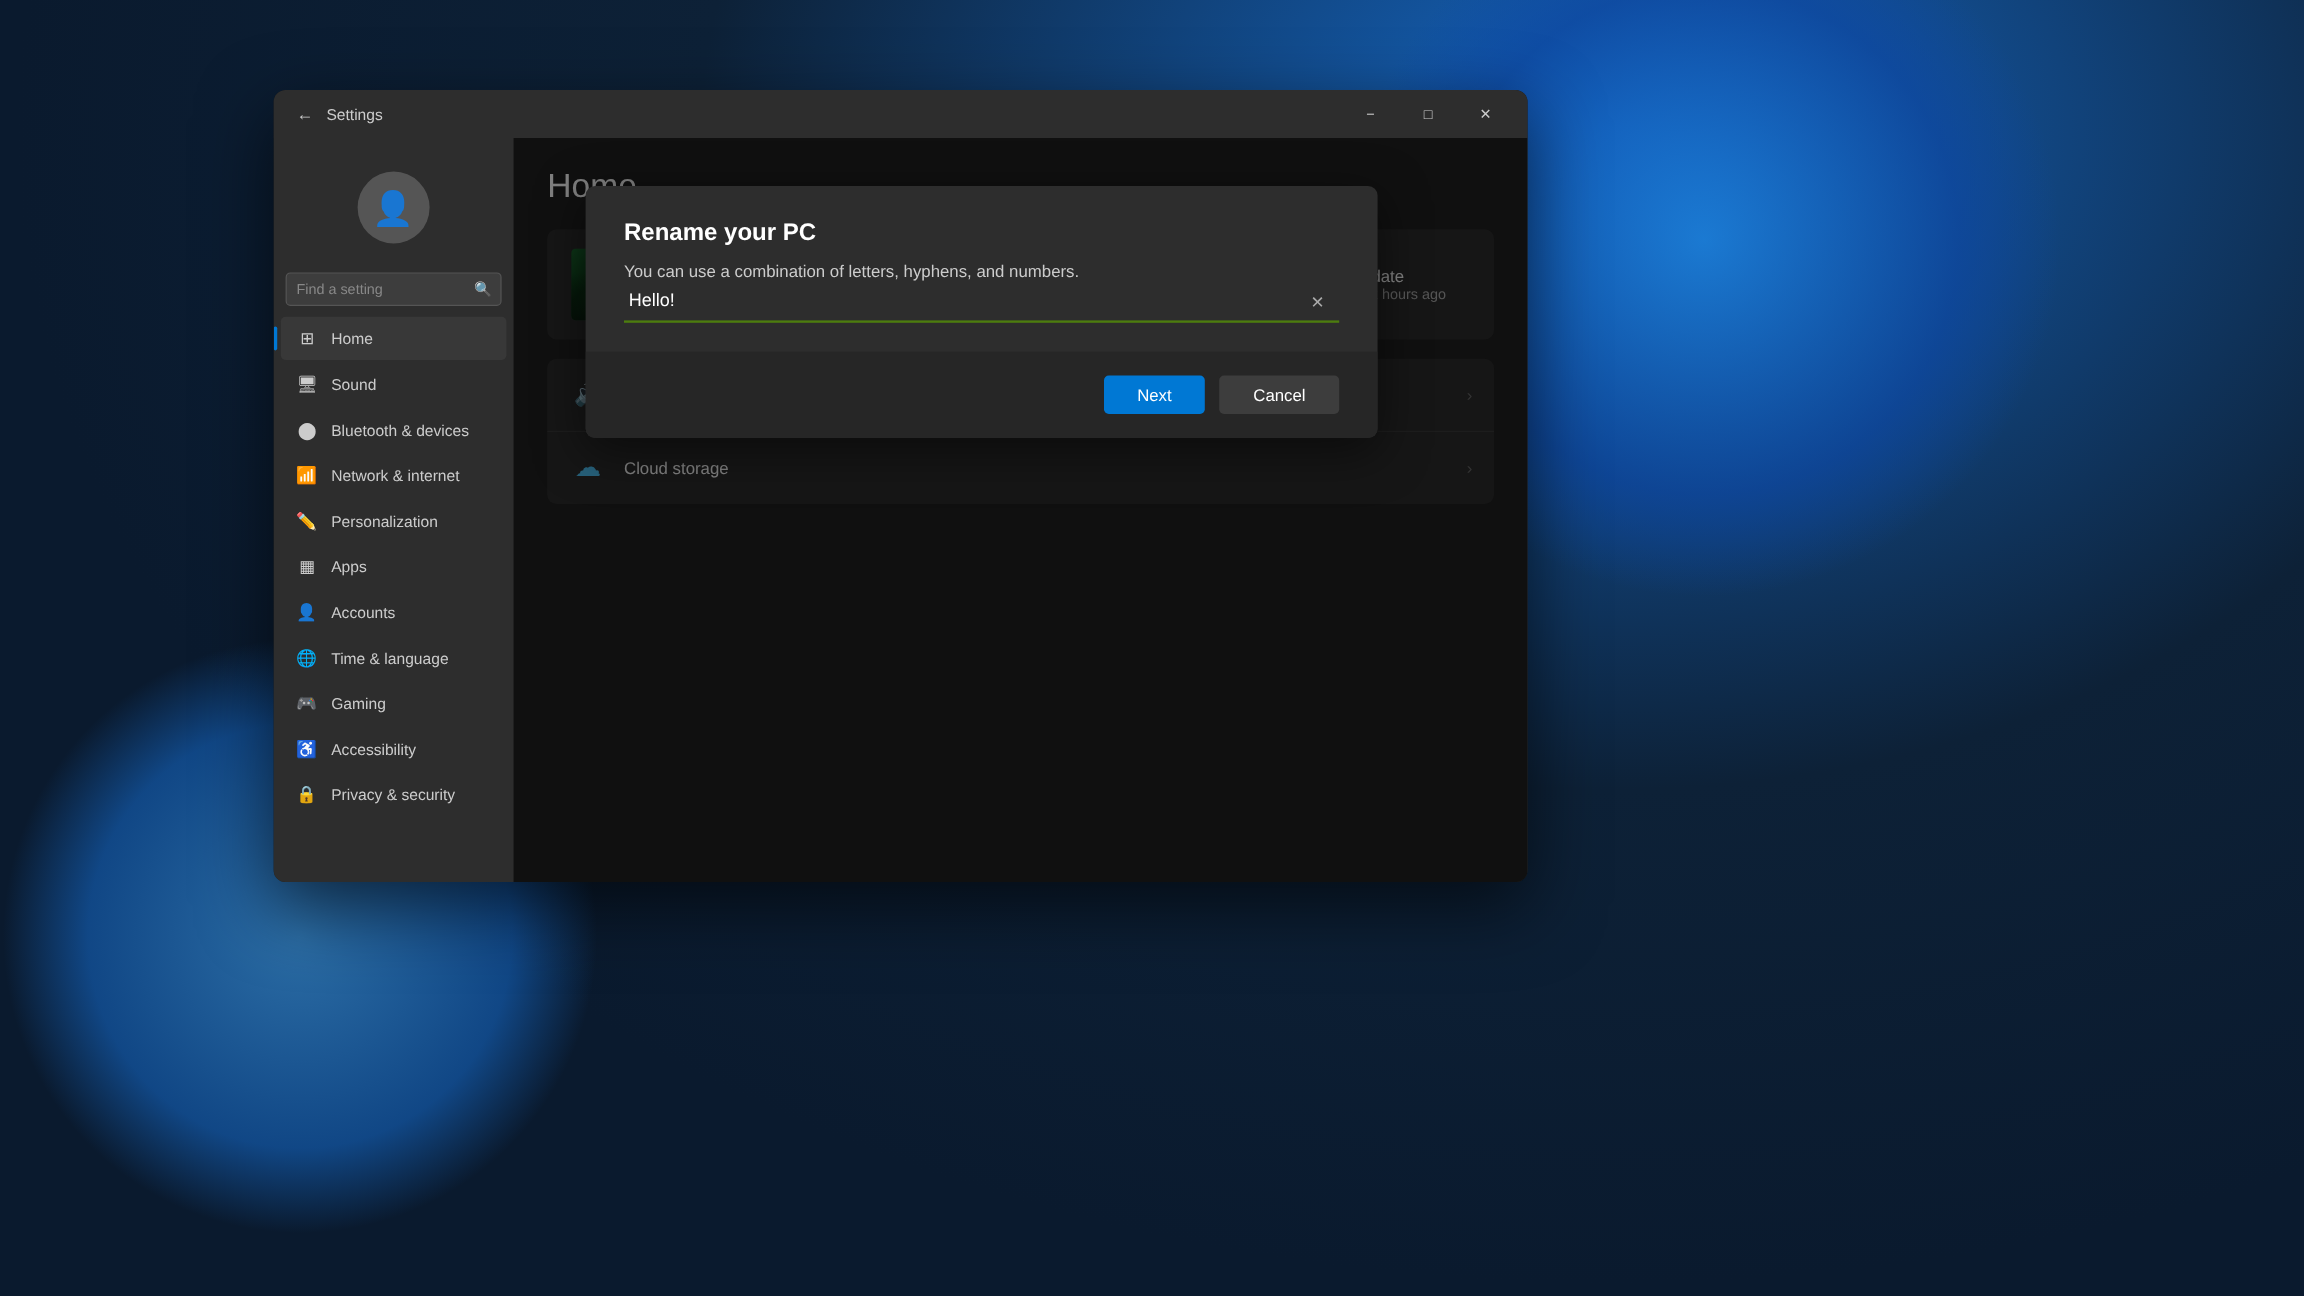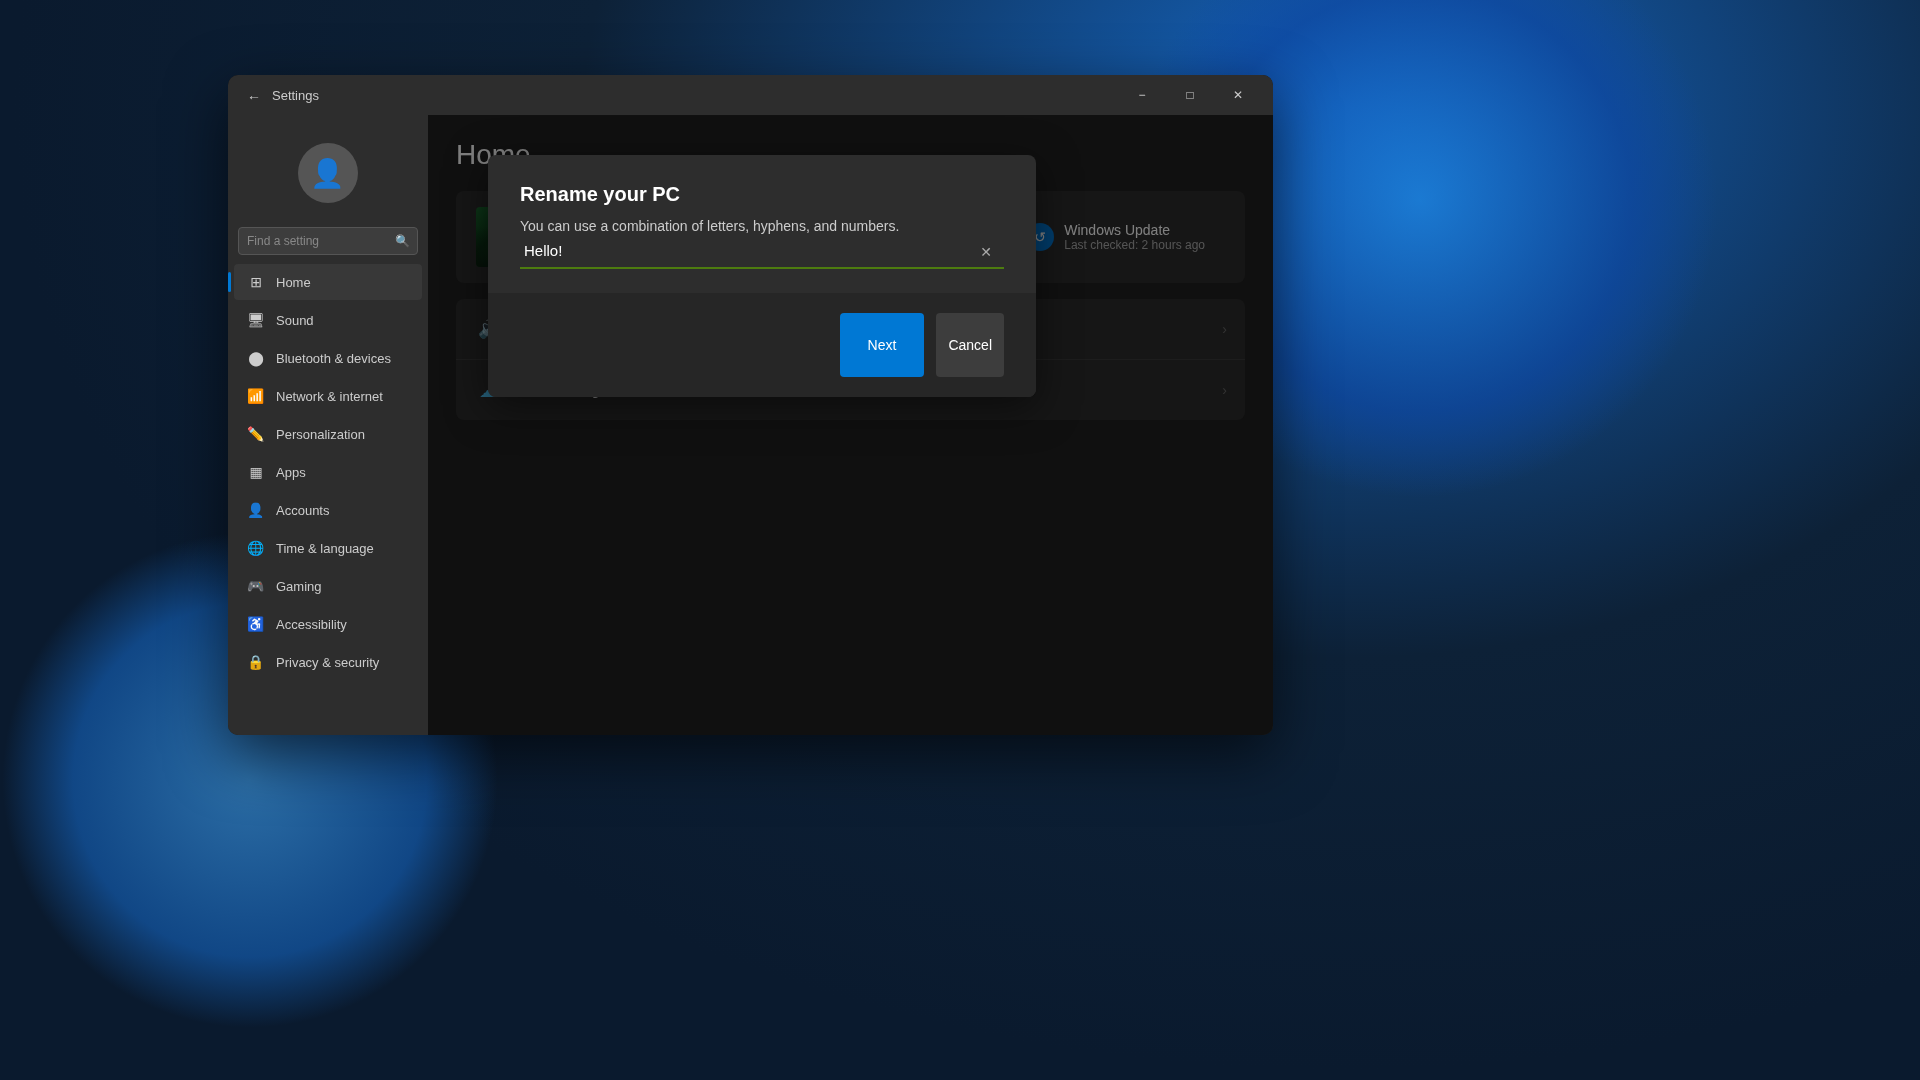--- a/index.html
+++ b/index.html
@@ -350,21 +350,21 @@
       display: flex;
       align-items: flex-start;
       justify-content: flex-start;
       padding-top: 40px;
       padding-left: 60px;
     }
 
     .dialog {
       background: #2d2d2d;
       border-radius: 8px;
-      width: 548px;
+      width: 660px;
       overflow: hidden;
       box-shadow: 0 10px 40px rgba(0,0,0,0.5);
     }
 
     .dialog-header {
       padding: 28px 32px 16px;
     }
     .dialog-title {
       font-size: 20px;
       font-weight: 600;
@@ -418,32 +418,32 @@
       display: flex;
       justify-content: flex-end;
       gap: 12px;
     }
 
     .btn-primary {
       background: #0078d4;
       color: #fff;
       border: none;
       border-radius: 4px;
-      padding: 24px 28px;
+      padding: 8px 28px;
       font-size: 14px;
       cursor: pointer;
       font-family: 'Segoe UI', sans-serif;
     }
 
     .btn-secondary {
       background: #3d3d3d;
       color: #fff;
       border: none;
       border-radius: 4px;
-      padding: 8px 12px;
+      padding: 8px 28px;
       font-size: 14px;
       cursor: pointer;
       font-family: 'Segoe UI', sans-serif;
       text-align: center;
     }
 
     
     .cloud-icon {
       color: #4fc3f7;
       font-size: 22px;

